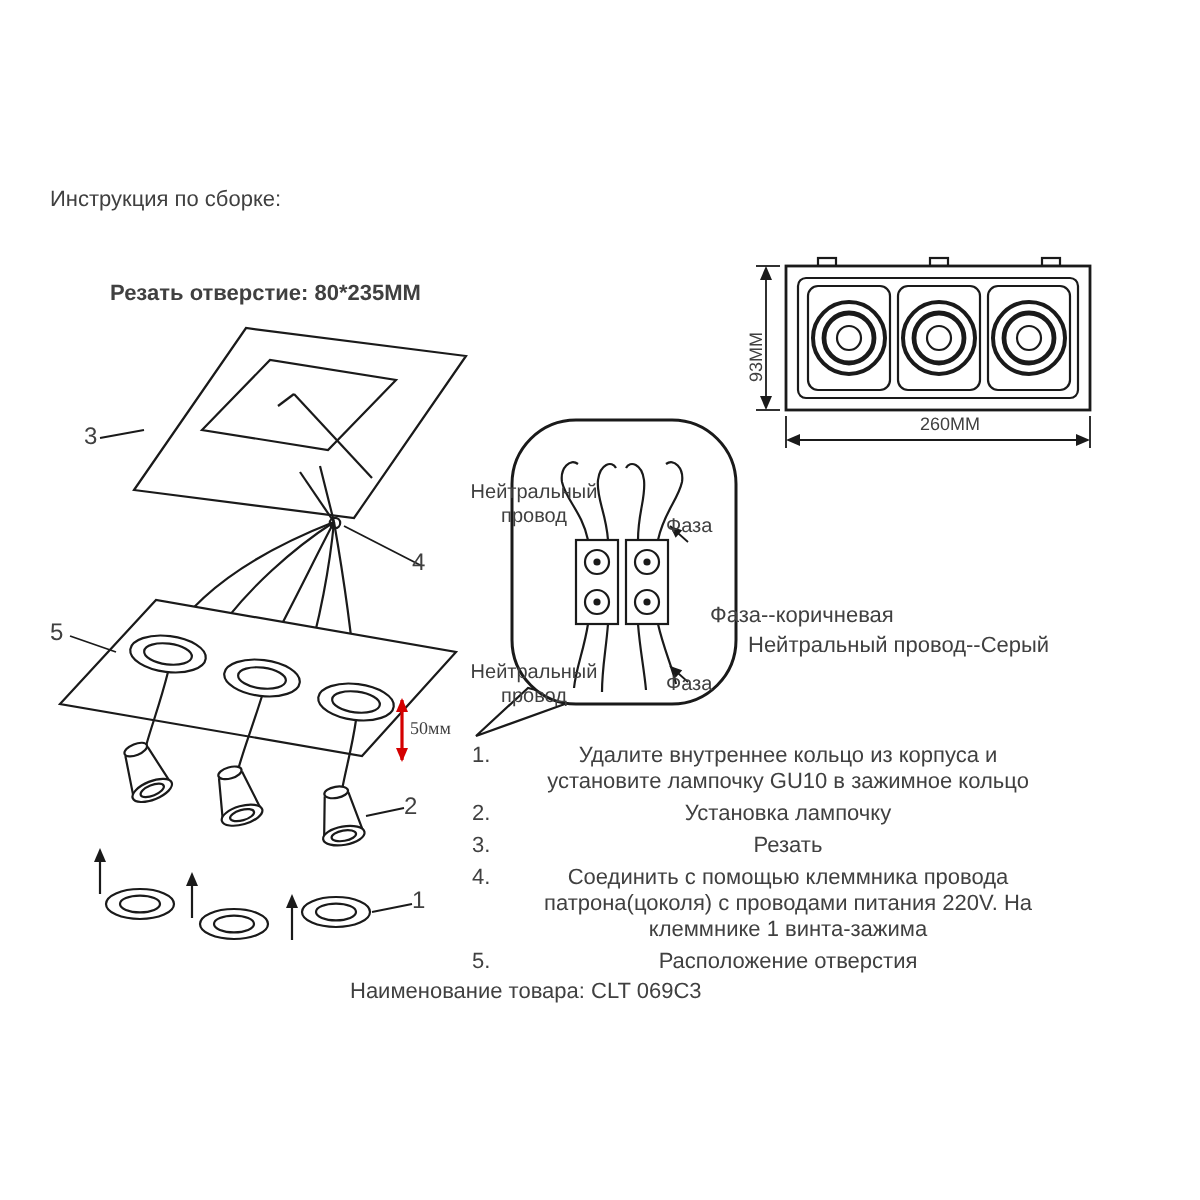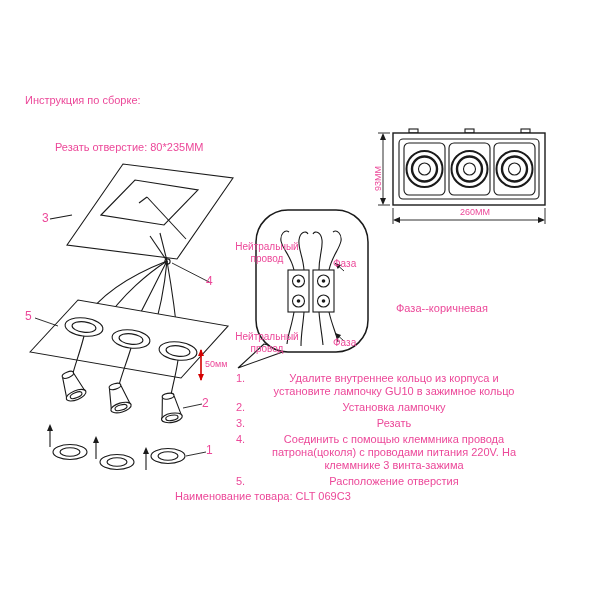--- a/index.html
+++ b/index.html
@@ -1,21 +1,21 @@
 <!DOCTYPE html>
 <html><head>
 <meta charset="utf-8">
 <style>
   html,body{margin:0;padding:0;background:#fff;}
   .sheet{position:relative;width:600px;height:600px;background:#fff;overflow:hidden;
-         font-family:"Liberation Sans","DejaVu Sans",sans-serif;color:#ec4899;}
+         font-family:"Liberation Sans","DejaVu Sans",sans-serif;color:#404040;}
   .art{position:absolute;left:0;top:0;}
   .txt{position:absolute;white-space:nowrap;font-size:11px;line-height:13px;}
   .wrap{white-space:normal;text-align:center;}
-  .bold{font-weight:normal;}
+  .bold{font-weight:bold;}
   .part{font-size:12px;}
   .dim{font-size:9px;}
   .small{font-size:10px;line-height:12px;}
   .rot{transform-origin:0 0;transform:rotate(-90deg);}
   .center{text-align:center;}
   .steps{position:absolute;left:236px;top:372px;width:292px;font-size:11px;line-height:13px;}
   .step{display:flex;margin-bottom:3px;}
   .step .n{width:24px;flex:none;}
   .step .t{flex:1;white-space:normal;text-align:center;}
 </style>
@@ -180,47 +180,48 @@
   <div class="txt" style="left:25px;top:94px;">Инструкция по сборке:</div>
 
   <div class="txt bold" style="left:55px;top:141px;">Резать отверстие:  80*235MM</div>
 
   <div class="txt part" style="left:42px;top:212px;">3</div>
   <div class="txt part" style="left:25px;top:310px;">5</div>
   <div class="txt part" style="left:206px;top:275px;">4</div>
   <div class="txt part" style="left:202px;top:397px;">2</div>
   <div class="txt part" style="left:206px;top:444px;">1</div>
 
-  <div class="txt dim" style="left:205px;top:358px;">50мм</div>
+  <div class="txt dim" style="left:205px;top:358px;font-family:Liberation Serif, serif;">50мм</div>
   <div class="txt dim rot" style="left:372px;top:191px;">93MM</div>
   <div class="txt dim center" style="left:393px;top:206px;width:164px;">260MM</div>
 
   <div class="txt small wrap" style="left:233px;top:241px;width:68px;">Нейтральный провод</div>
   <div class="txt small" style="left:333px;top:258px;">Фаза</div>
   <div class="txt small wrap" style="left:233px;top:331px;width:68px;">Нейтральный провод</div>
   <div class="txt small" style="left:333px;top:337px;">Фаза</div>
 
-  <div class="txt" style="left:396px;top:302px;">Фаза--коричневая</div>
+  <div class="txt" style="left:355px;top:302px;">Фаза--коричневая</div>
+  <div class="txt" style="left:374px;top:317px;">Нейтральный провод--Серый</div>
 
   <div class="steps">
     <div class="step">
       <span class="n">1.</span>
       <span class="t">Удалите внутреннее кольцо из корпуса и установите лампочку GU10 в зажимное кольцо</span>
     </div>
     <div class="step">
       <span class="n">2.</span>
       <span class="t">Установка лампочку</span>
     </div>
     <div class="step">
       <span class="n">3.</span>
       <span class="t">Резать</span>
     </div>
     <div class="step">
       <span class="n">4.</span>
-      <span class="t">Соединить с помощью клеммника провода патрона(цоколя) с проводами питания 220V. На клеммнике 3 винта-зажима</span>
+      <span class="t">Соединить с помощью клеммника провода патрона(цоколя) с проводами питания 220V. На клеммнике 1 винта-зажима</span>
     </div>
     <div class="step">
       <span class="n">5.</span>
       <span class="t">Расположение отверстия</span>
     </div>
   </div>
 
   <div class="txt" style="left:175px;top:490px;">Наименование товара: CLT 069C3</div>
 
 </div>

